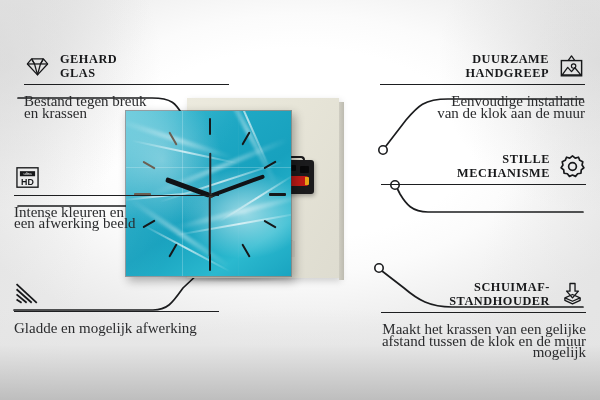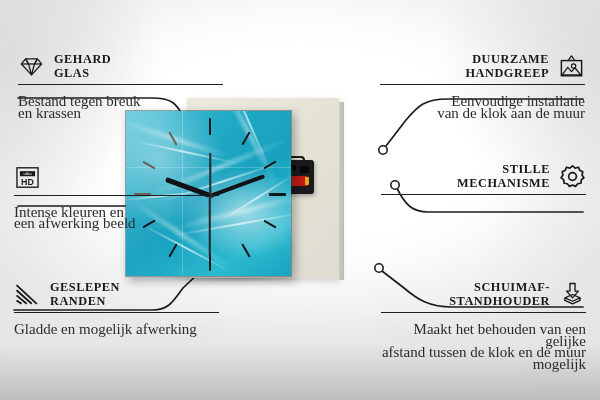--- a/index.html
+++ b/index.html
@@ -45,25 +45,25 @@
   .desc{
     font-family:"Liberation Serif", serif;
     font-size:15px;line-height:11.4px;color:#2a2b2d;
     margin-top:11px;white-space:pre-line;
   }
   .feat.right .desc{text-align:right;}
 
   .ico{width:27px;height:27px;flex:0 0 27px;display:block;}
 
   
-  #f-glas{left:18px;top:52px;}
+  #f-glas{left:24px;top:52px;}
   #f-print{left:14px;top:164px;}
   #f-edges{left:14px;top:280px;}
   #f-handle{left:380px;top:52px;}
-  #f-mech{left:381px;top:162px;}
+  #f-mech{left:381px;top:152px;}
   #f-foam{left:381px;top:280px;}
   #f-foam{width:205px;}
 
   
   #product{position:absolute;left:125px;top:100px;width:215px;height:185px;}
   .backpanel{
     position:absolute;left:62px;top:-2px;width:152px;height:180px;
     background:linear-gradient(125deg,#eceade 0%,#e7e5d8 40%,#dedcd0 100%);
     box-shadow:2px 3px 7px rgba(0,0,0,.17);
   }
@@ -244,22 +244,20 @@
   <div class="feat left" id="f-edges">
     <div class="head">
       <svg class="ico" viewBox="0 0 32 32">
         <g stroke="#17181a" stroke-width="2.1" stroke-linecap="butt">
           <path d="M3 5 L27 27"></path>
           <path d="M3 11 L21 27"></path>
           <path d="M3 17 L15 27"></path>
           <path d="M3 23 L9 27"></path>
         </g>
       </svg>
-      <div class="ttl">GESLEPEN
-RANDEN</div>
     </div>
     <div class="rule"></div>
     <div class="desc">Gladde en mogelijk afwerking</div>
   </div>
 
   <div class="feat right" id="f-handle">
     <div class="head">
       <div class="ttl">DUURZAME
 HANDGREEP</div>
       <svg class="ico" viewBox="0 0 32 32">
@@ -294,17 +292,17 @@
 STANDHOUDER</div>
       <svg class="ico" viewBox="0 0 32 32">
         <g fill="none" stroke="#17181a" stroke-width="1.6" stroke-linejoin="round">
           <path d="M13 3 L19 3 L19 12 L23 12 L16 20 L9 12 L13 12 Z"></path>
           <path d="M7 20 L16 16 L25 20 L16 24 Z"></path>
           <path d="M7 20 L7 23 L16 27 L25 23 L25 20"></path>
         </g>
       </svg>
     </div>
     <div class="rule"></div>
-    <div class="desc">Maakt het behouden van een gelijke
+    <div class="desc">Maakt het krassen van een gelijke
 afstand tussen de klok en de muur mogelijk</div>
   </div>
 
 </div>
 
 </body></html>

